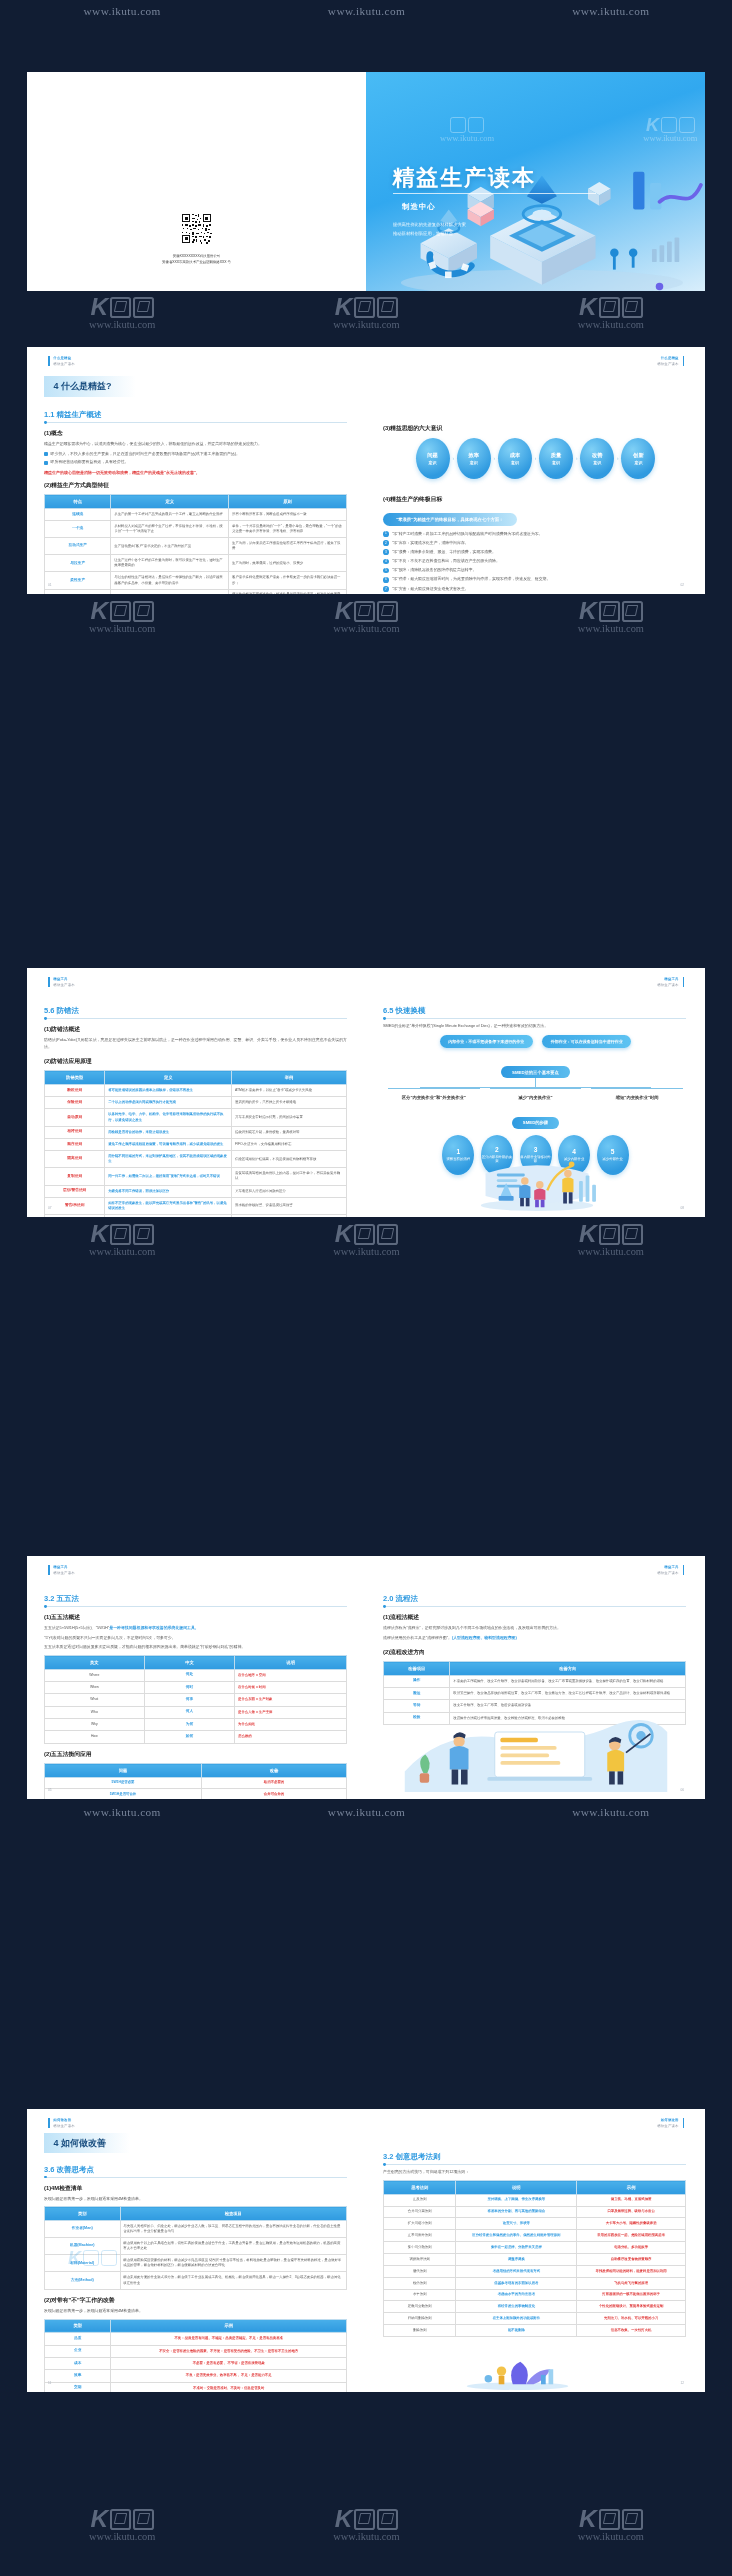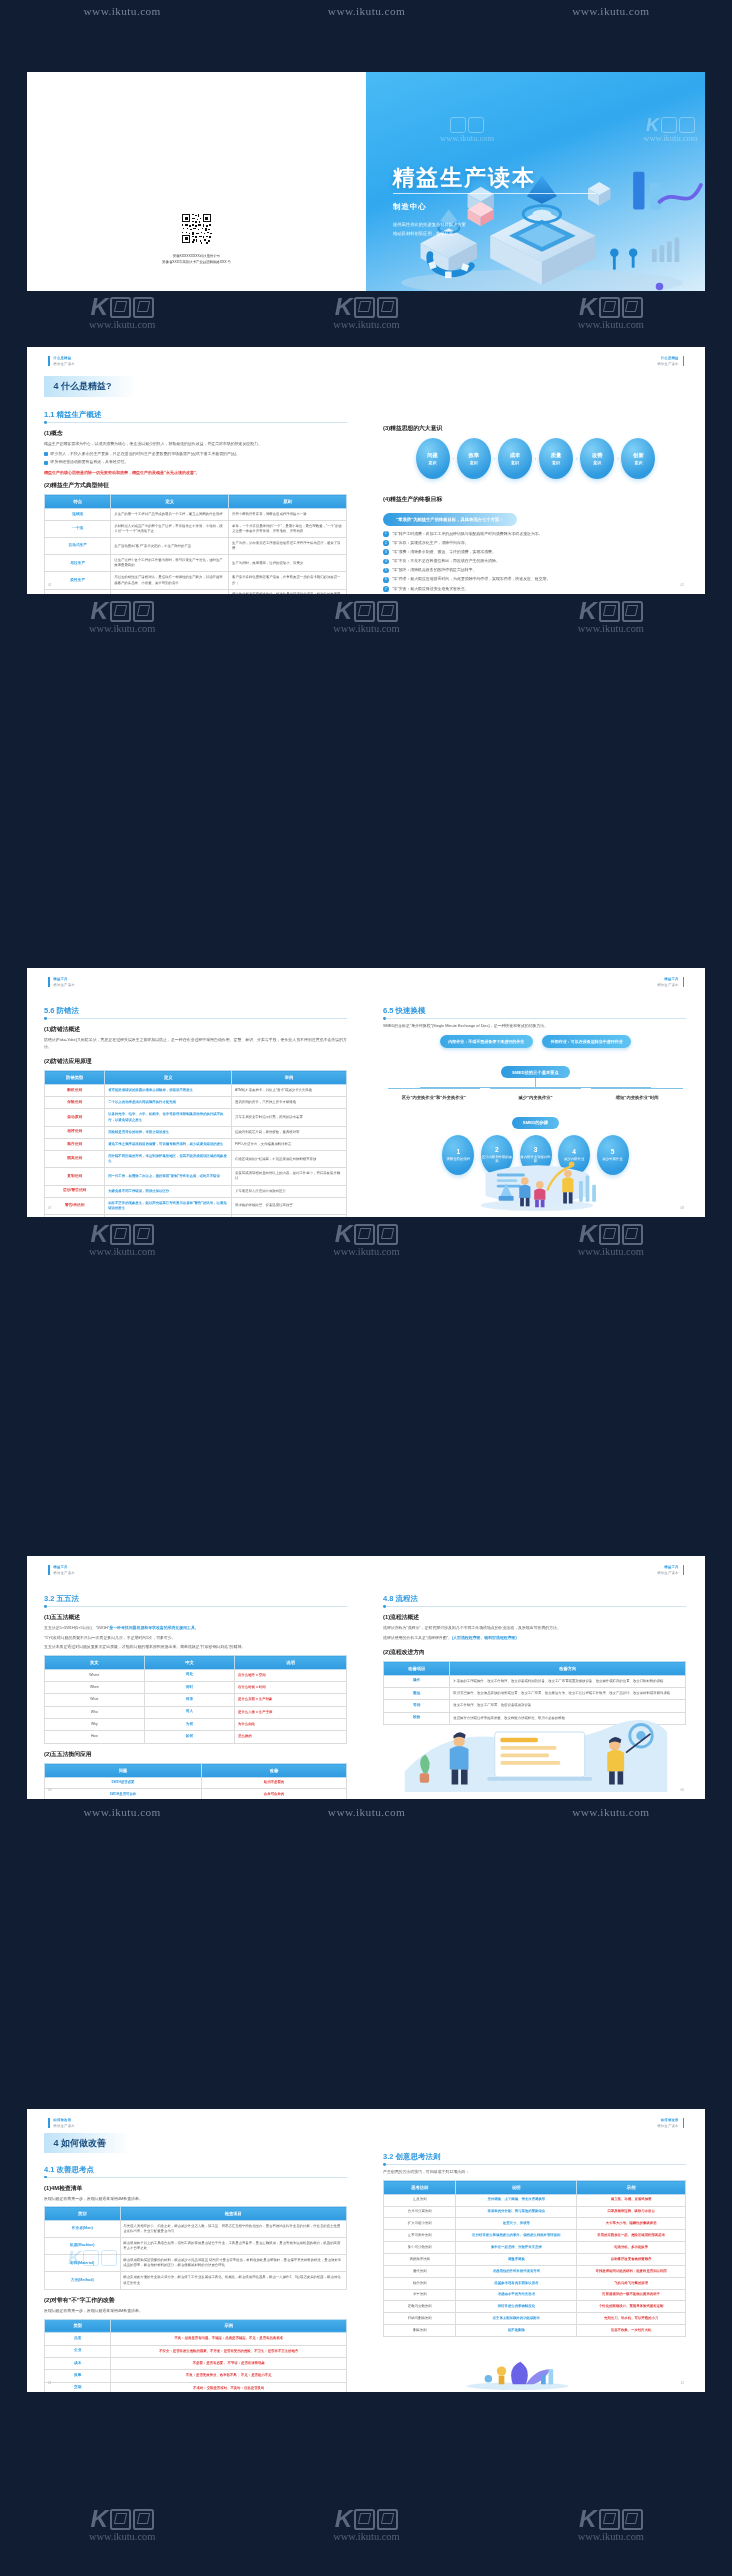--- a/index.html
+++ b/index.html
@@ -108,21 +108,21 @@
   
   .cover-left { width:339px; background:#fff; position:relative; }
   .cover-right { width:339px; position:relative; overflow:hidden;
      background:linear-gradient(160deg,#49bbf5 0%,#31a8ef 40%,#d9eefb 100%); }
   .qr { position:absolute; left:50%; transform:translateX(-50%); top:141px; width:32px; height:32px; }
   .qr svg{display:block}
   .addr { position:absolute; left:0; right:0; top:181px; text-align:center; font-size:3.4px; color:#333; line-height:1.9; }
   .ctitle { position:absolute; left:26.4px; top:91px; color:#fff; font-size:22px; font-weight:700; letter-spacing:1.9px;
             text-shadow:0 1.9px 5.7px rgba(0,60,110,.25); }
   .crule { position:absolute; left:27px; top:121px; width:203px; height:0.9px; background:rgba(255,255,255,.75); }
-  .csub { position:absolute; left:27px; top:130px; color:#fff; font-size:7.5px; font-weight:700; letter-spacing:0.9px; }
+  .csub { position:absolute; left:36px; top:130px; color:#fff; font-size:7.5px; font-weight:700; letter-spacing:0.9px; }
   .cdesc { position:absolute; left:27px; top:148px; color:rgba(255,255,255,.92); font-size:4.3px; line-height:2.1; }
 
   
   .illu { position:absolute; }
 </style>
 </head>
 <body>
 
 <div class="wm-row" style="top:4.7px;">
   <span class="wm-txt">www.ikutu.com</span>
@@ -826,21 +826,21 @@
 
   <div class="pg right">
     <div class="rh r">
       <div class="bar"></div>
       <div class="tx" style="text-align:right">
           <span class="t1">精益工具</span>
           <span class="t2">精益生产读本</span>
         </div>
     </div>
     <div style="height:38px"></div>
-    <div class="h2">4.8 流程法</div>
+    <div class="h2">2.0 流程法</div>
     <div class="hr"></div>
     <div class="h3">(1)流程法概述</div>
     <div class="p">流程法亦称为"流程法"，是研究探讨涉及到几个不同工作场或地点的作业活动，及发现出可改善的方法。</div>
     <div class="p"><span>流程法使用的分析工具是"流程程序图"。</span><span class="blu">(人型流程程序图、物料型流程程序图)</span></div>
     <div class="h3">(2)流程改进方向</div>
     <table class="t">
       <thead>
           <tr>
         <th style="width:22%">改善项目</th>
         <th style="width:78%">改善方向</th>
@@ -911,21 +911,21 @@
     <div class="rh l">
       <div class="bar"></div>
       <div class="tx">
           <span class="t1">如何做改善</span>
           <span class="t2">精益生产读本</span>
         </div>
     </div>
     <div style="height:22.6px"></div>
     <div class="chap">4 如何做改善</div>
     <div style="height:11.3px"></div>
-    <div class="h2">4.1 改善思考点</div>
+    <div class="h2">3.6 改善思考点</div>
     <div class="hr"></div>
     <div class="h3">(1)4M检查清单</div>
     <div class="p">发现问题是改善第一步，发现问题通常采用4M检查清单。</div>
     <table class="t">
       <thead>
           <tr>
         <th style="width:25%">类别</th>
         <th style="width:75%">检查项目</th>
       </tr>
         </thead>

